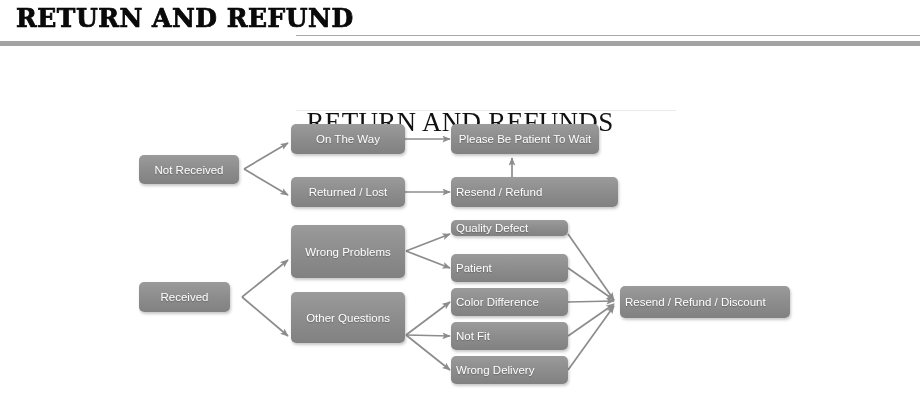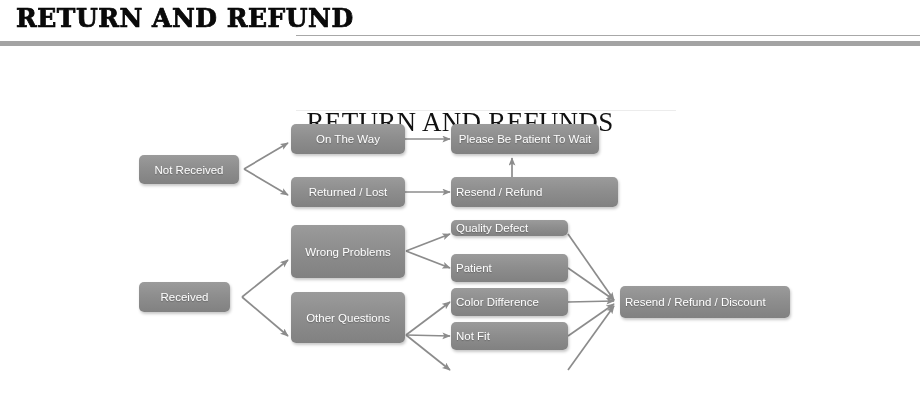--- a/index.html
+++ b/index.html
@@ -198,18 +198,21 @@
   </div>
 
   <div class="node left" style="left:451px; top:240px; width:117px; height:28px;">
     <span>Color Difference</span>
   </div>
 
   <div class="node left" style="left:451px; top:274px; width:117px; height:28px;">
     <span>Not Fit</span>
   </div>
 
+  <div class="node left" style="left:451px; top:308px; width:117px; height:28px;">
+    <span>Wrong Delivery</span>
+  </div>
 
   <div class="node left" style="left:620px; top:238px; width:170px; height:32px;">
     <span>Resend / Refund / Discount</span>
   </div>
 
 </div>
 
 </body></html>

